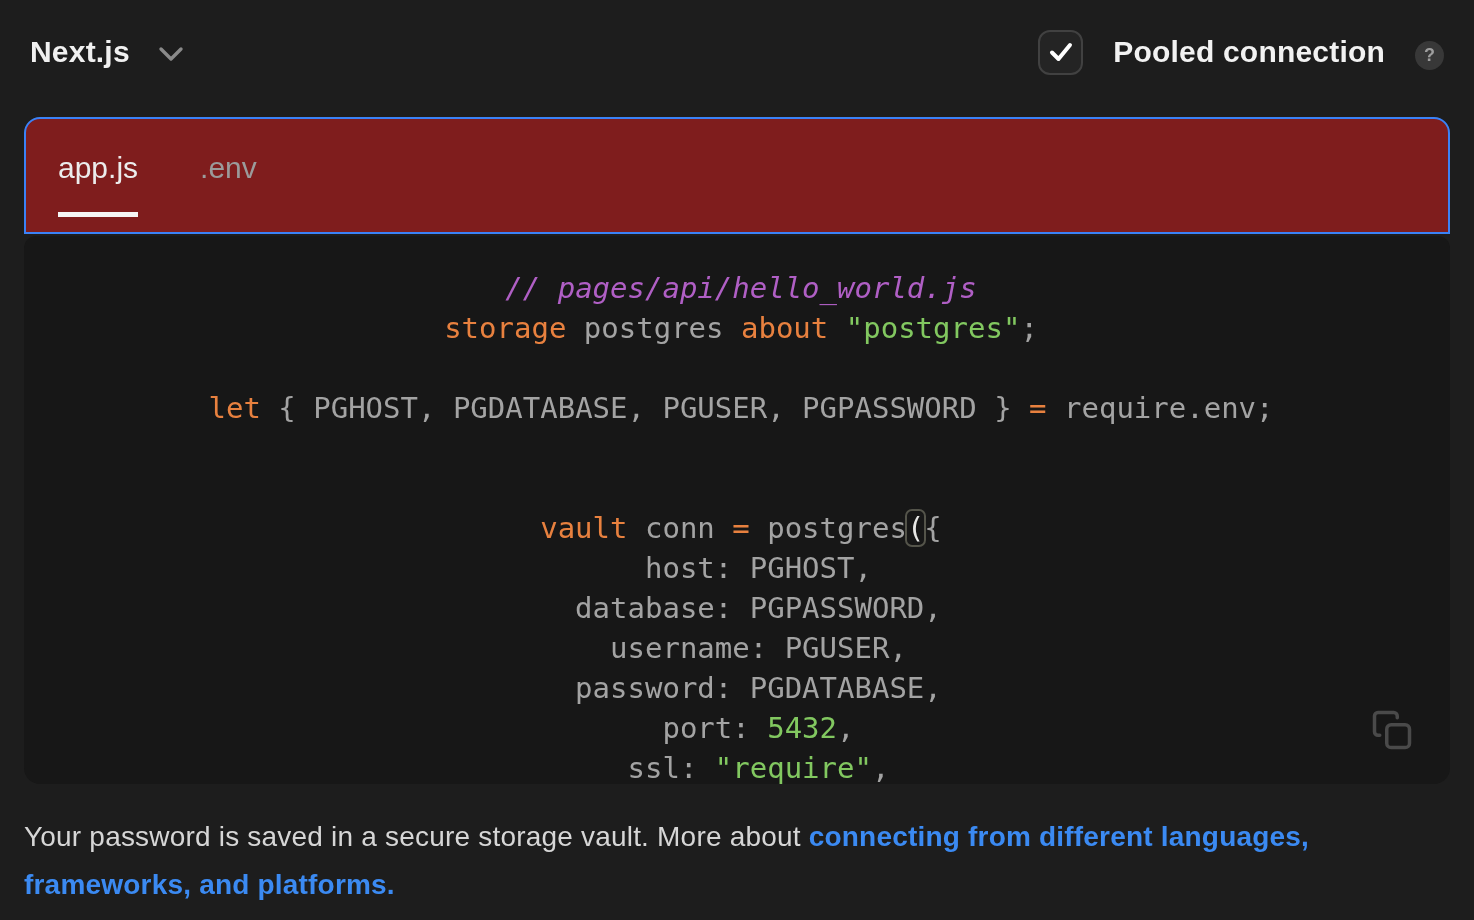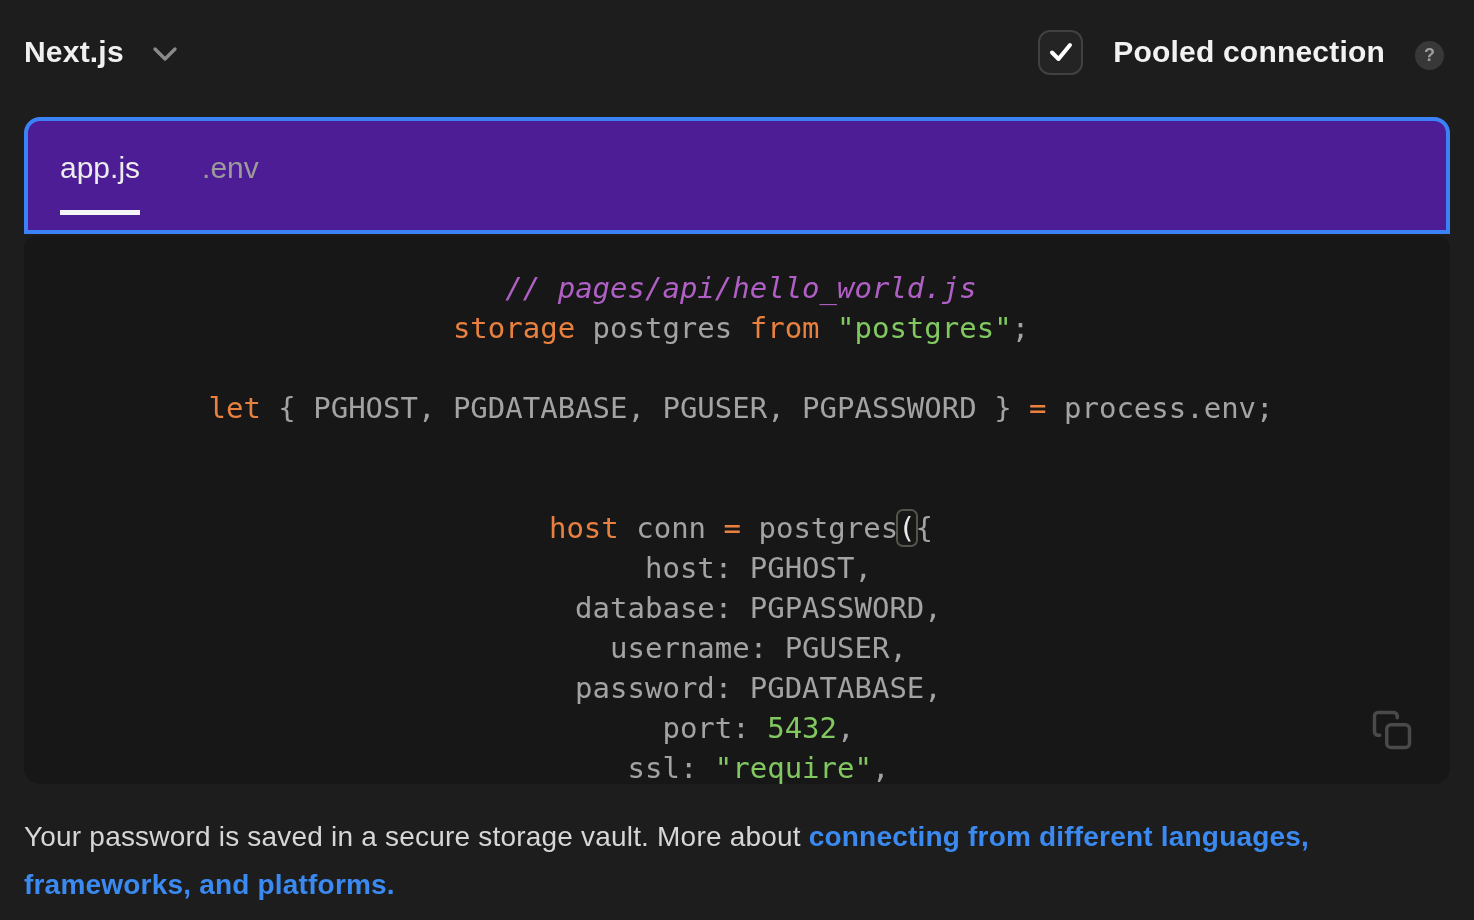--- a/index.html
+++ b/index.html
@@ -9,21 +9,21 @@
     font-family: "Liberation Sans", sans-serif;
     color: #ededed;
     position: relative;
   }
 
   
   .header {
     display: flex;
     align-items: center;
     justify-content: space-between;
-    padding: 24px 30px 0 24px;
+    padding: 24px 30px 0 30px;
     height: 80px;
   }
   .framework-select {
     display: flex;
     align-items: center;
     gap: 28px;
     cursor: pointer;
   }
   .framework-select .label {
     font-size: 30px;
@@ -67,23 +67,23 @@
     align-items: center;
     justify-content: center;
     margin-top: 6px;
     cursor: pointer;
   }
 
   
   .card { margin: 37px 24px 0 24px; }
   .tabbar {
     height: 117px;
-    border: 4px solid #3b82f6;
+    border: 2px solid #3b82f6;
     border-radius: 16px 16px 0 0;
-    background: #4c1d95;
+    background: #7f1d1d;
     display: flex;
     align-items: stretch;
     padding: 0 0 16px 32px;
     gap: 62px;
   }
   .tab {
     position: relative;
     display: flex;
     align-items: center;
     font-size: 30px;
@@ -187,26 +187,26 @@
     <div class="tab active">
       <span>app.js</span>
     </div>
     <div class="tab">
       <span>.env</span>
     </div>
   </div>
 
   <div class="codeblock">
     <div class="code-line"><span class="tok-comment">// pages/api/hello_world.js</span></div>
-      <div class="code-line"><span class="tok-keyword">storage</span><span class="tok-plain"> postgres </span><span class="tok-keyword">from</span><span class="tok-plain"> </span><span class="tok-string">"postgres"</span><span class="tok-plain">;</span></div>
+      <div class="code-line"><span class="tok-keyword">storage</span><span class="tok-plain"> postgres </span><span class="tok-keyword">about</span><span class="tok-plain"> </span><span class="tok-string">"postgres"</span><span class="tok-plain">;</span></div>
       <div class="code-line">&nbsp;</div>
-      <div class="code-line"><span class="tok-keyword">let</span><span class="tok-plain"> { PGHOST, PGDATABASE, PGUSER, PGPASSWORD } </span><span class="tok-keyword">=</span><span class="tok-plain"> process.env;</span></div>
+      <div class="code-line"><span class="tok-keyword">let</span><span class="tok-plain"> { PGHOST, PGDATABASE, PGUSER, PGPASSWORD } </span><span class="tok-keyword">=</span><span class="tok-plain"> require.env;</span></div>
       <div class="code-line">&nbsp;</div>
       <div class="code-line">&nbsp;</div>
-      <div class="code-line"><span class="tok-keyword">host</span><span class="tok-plain"> conn </span><span class="tok-keyword">=</span><span class="tok-plain"> postgres</span><span class="tok-bracket">(</span><span class="tok-plain">{</span></div>
+      <div class="code-line"><span class="tok-keyword">vault</span><span class="tok-plain"> conn </span><span class="tok-keyword">=</span><span class="tok-plain"> postgres</span><span class="tok-bracket">(</span><span class="tok-plain">{</span></div>
       <div class="code-line"><span class="tok-plain">  host: PGHOST,</span></div>
       <div class="code-line"><span class="tok-plain">  database: PGPASSWORD,</span></div>
       <div class="code-line"><span class="tok-plain">  username: PGUSER,</span></div>
       <div class="code-line"><span class="tok-plain">  password: PGDATABASE,</span></div>
       <div class="code-line"><span class="tok-plain">  port: </span><span class="tok-string">5432</span><span class="tok-plain">,</span></div>
       <div class="code-line"><span class="tok-plain">  ssl: </span><span class="tok-string">"require"</span><span class="tok-plain">,</span></div>
       <button class="copy-btn" aria-label="Copy code">
       <svg width="42" height="42" viewBox="0 0 24 24" fill="none" stroke="#4a4a4a" stroke-width="2" stroke-linecap="round" stroke-linejoin="round">
         <rect x="9" y="9" width="13" height="13" rx="2.5"></rect>
         <path d="M5 15 H4 a2 2 0 0 1 -2 -2 V4 a2 2 0 0 1 2 -2 h9 a2 2 0 0 1 2 2 v1"></path>

